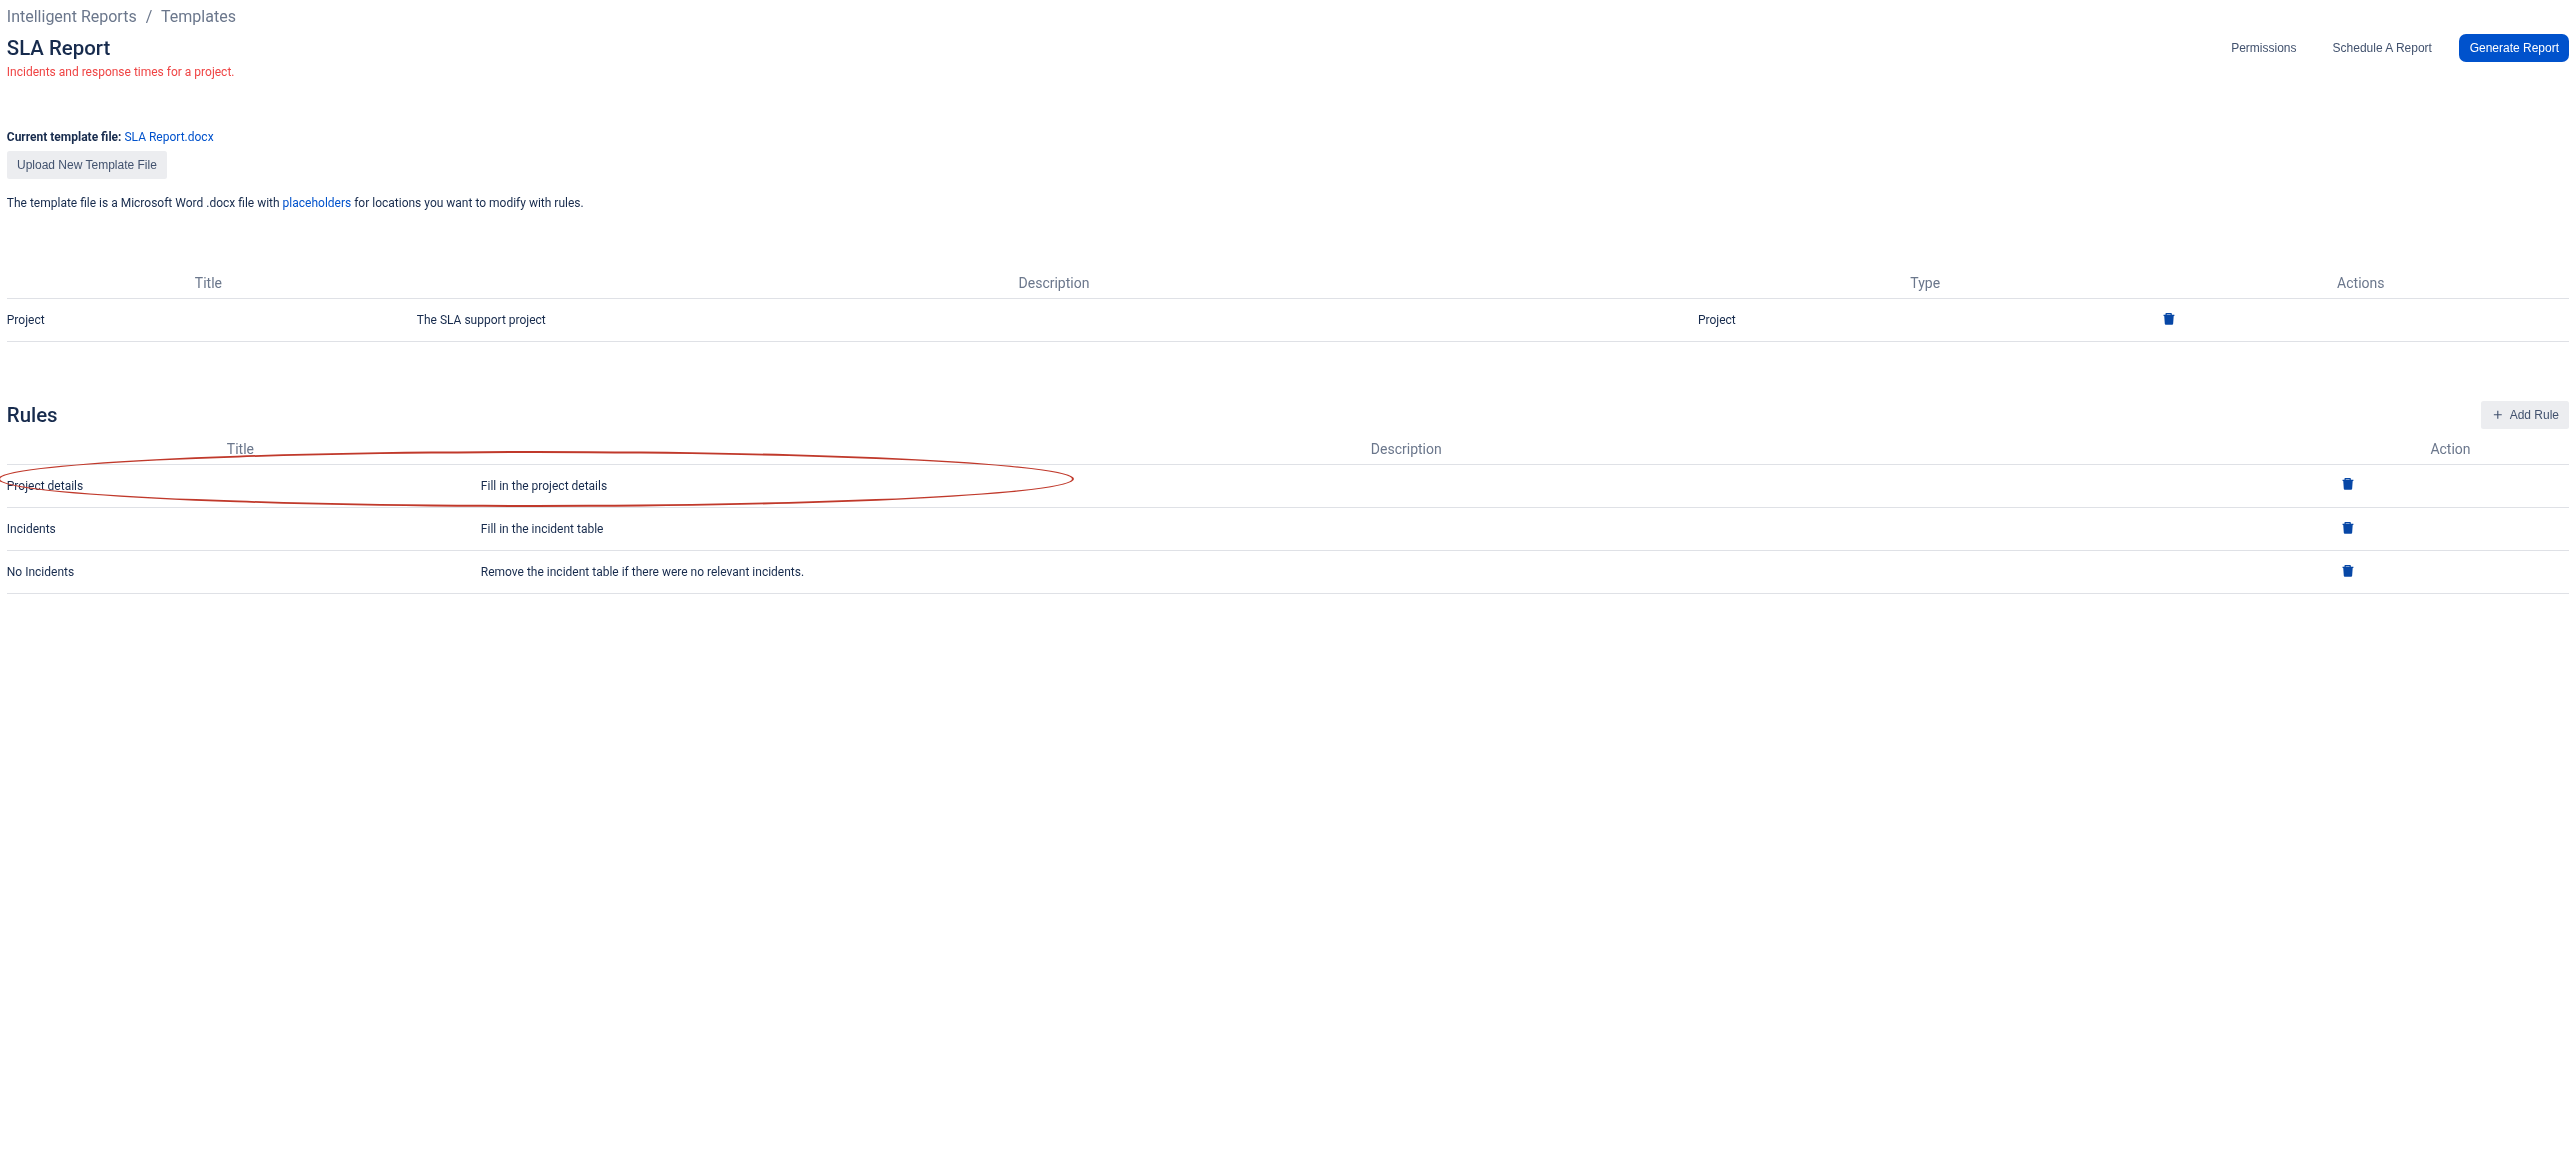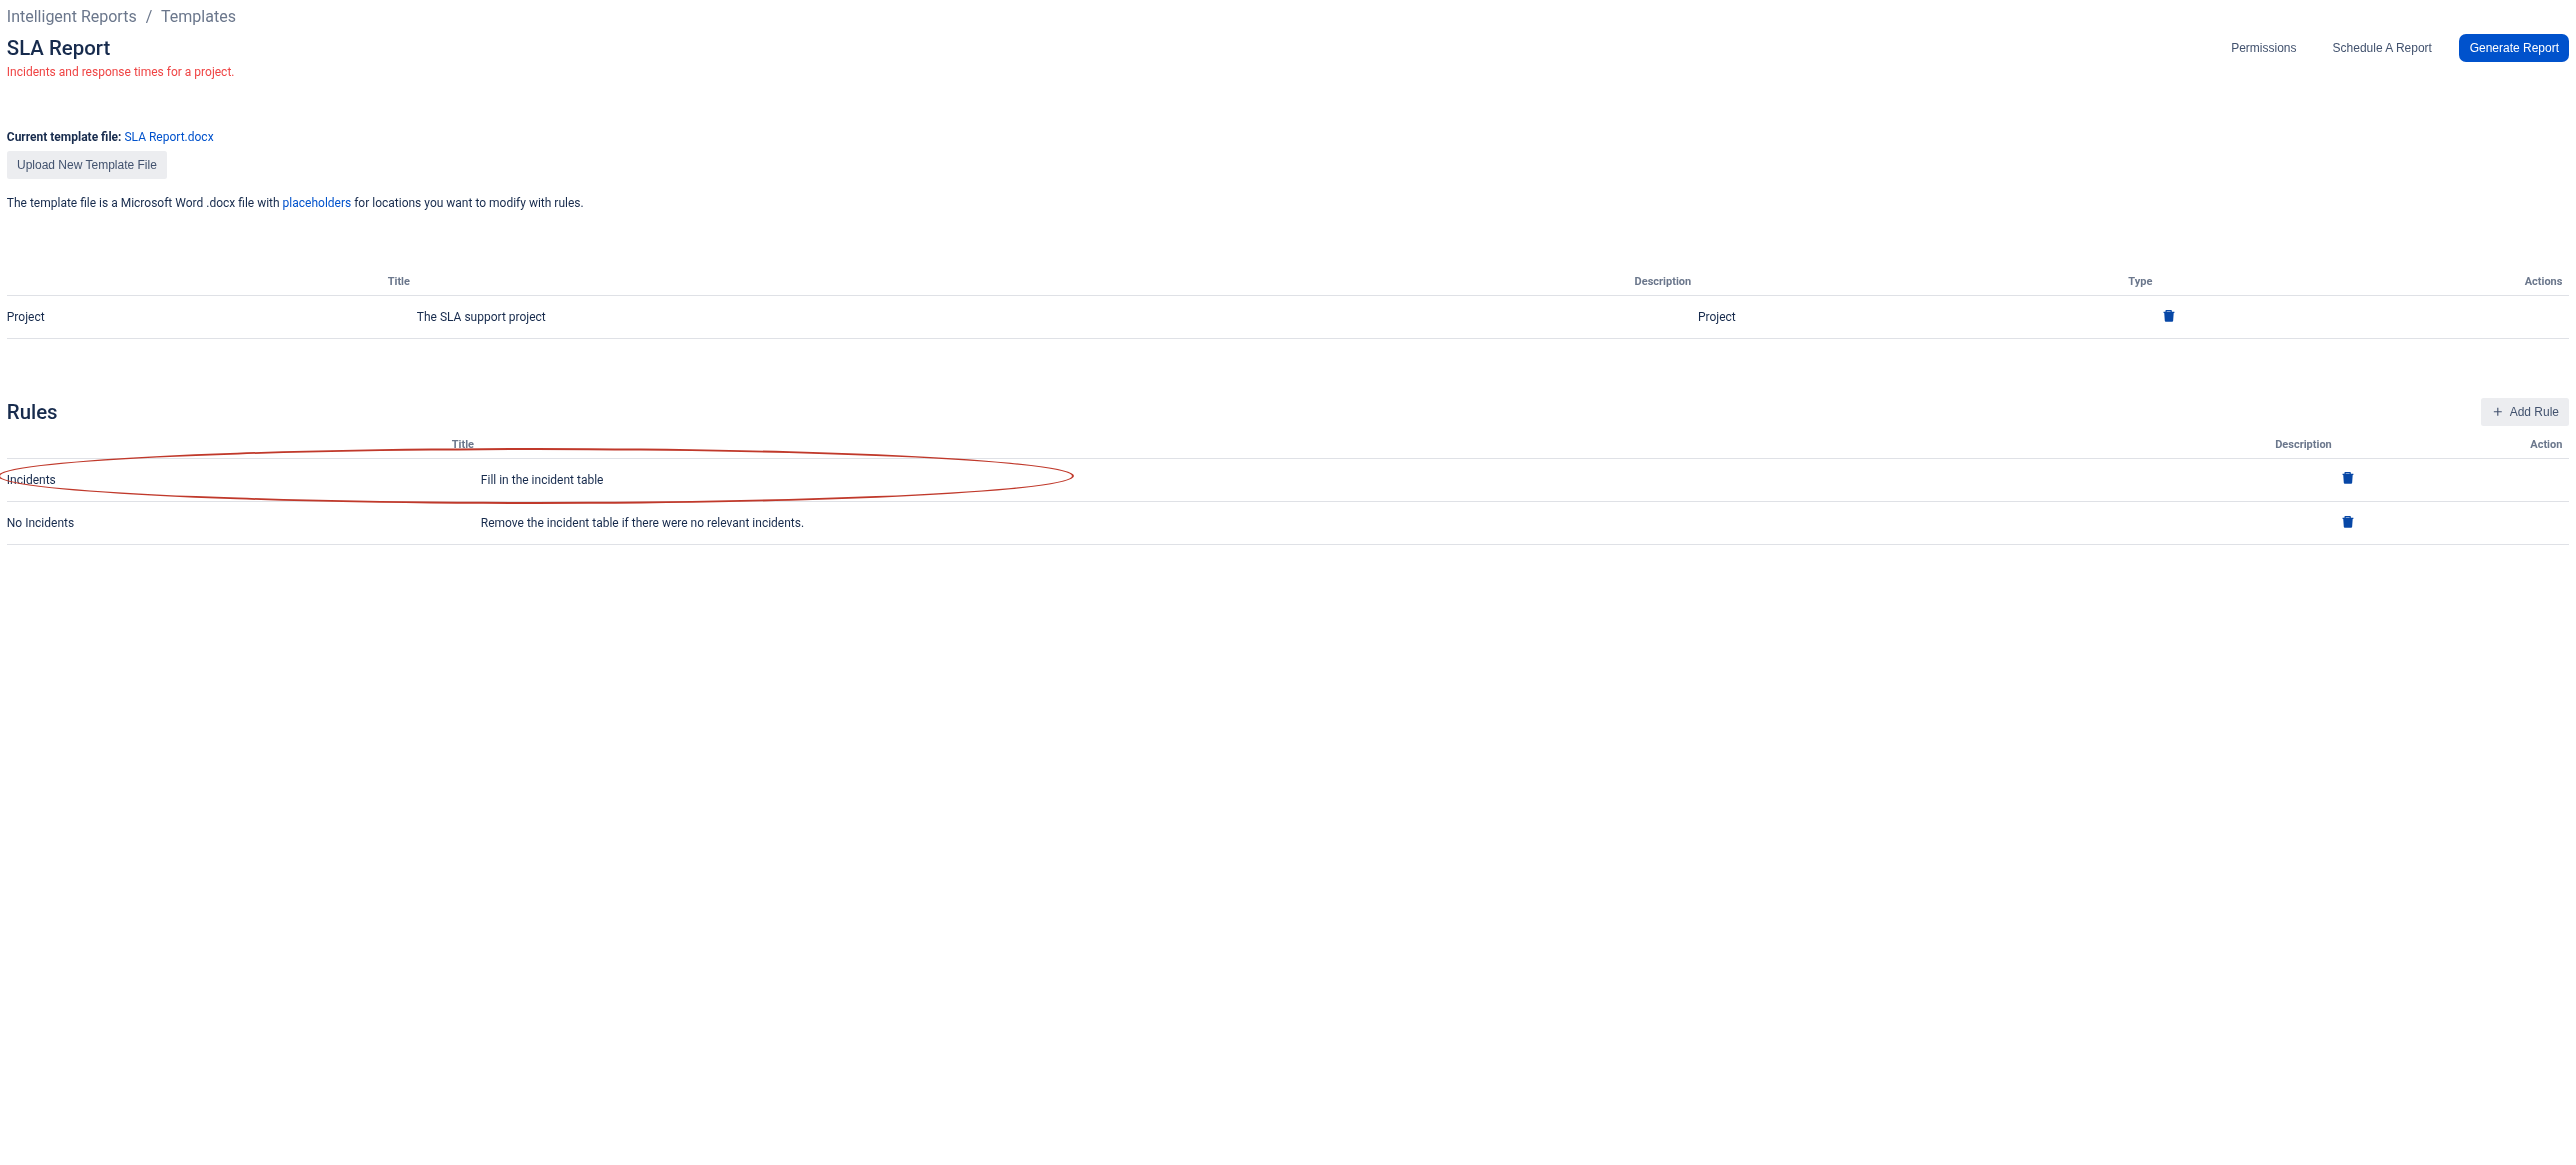--- a/index.html
+++ b/index.html
@@ -113,23 +113,23 @@
       display: inline-flex;
       align-items: center;
       gap: 5.1px;
     }
     table.data {
       width: 100%;
       border-collapse: collapse;
       font-size: 12px;
     }
     table.data thead th {
-      text-align: right;
-      font-weight: 700;
-      font-size: 11px;
+      text-align: center;
+      font-weight: 400;
+      font-size: 14px;
       color: #6B778C;
       padding: 6.8px 6.8px 6.8px 0;
       border-bottom: 1.7px solid #DFE1E6;
     }
     table.data tbody td {
       padding: 10.2px 6.8px 10.2px 0;
       border-bottom: 0.8px solid #DFE1E6;
       color: #172B4D;
       vertical-align: middle;
     }
@@ -259,20 +259,29 @@
         <col class="col-action-r">
     </colgroup>
     <thead>
       <tr>
         <th>Title</th>
         <th>Description</th>
         <th>Action</th>
       </tr>
     </thead>
     <tbody id="rules-body">
+        <tr id="rule-row-0">
+          <td>Project details</td>
+          <td>Fill in the project details</td>
+          <td class="action-cell-r"><button class="icon-btn">
+              <span><svg class="trash-icon" viewBox="0 0 24 24">
+                  <path d="M7 6V4.5C7 3.67 7.67 3 8.5 3h7c.83 0 1.5.67 1.5 1.5V6h4v2h-1.1l-.85 12.07c-.06.82-.74 1.43-1.56 1.43H7.51c-.82 0-1.5-.61-1.56-1.43L5.1 8H4V6h3zm2 0h6V5H9v1z"></path>
+                </svg></span>
+            </button></td>
+        </tr>
         <tr>
           <td>Incidents</td>
           <td>Fill in the incident table</td>
           <td class="action-cell-r"><button class="icon-btn">
               <span><svg class="trash-icon" viewBox="0 0 24 24">
                   <path d="M7 6V4.5C7 3.67 7.67 3 8.5 3h7c.83 0 1.5.67 1.5 1.5V6h4v2h-1.1l-.85 12.07c-.06.82-.74 1.43-1.56 1.43H7.51c-.82 0-1.5-.61-1.56-1.43L5.1 8H4V6h3zm2 0h6V5H9v1z"></path>
                 </svg></span>
             </button></td>
         </tr>
         <tr>

